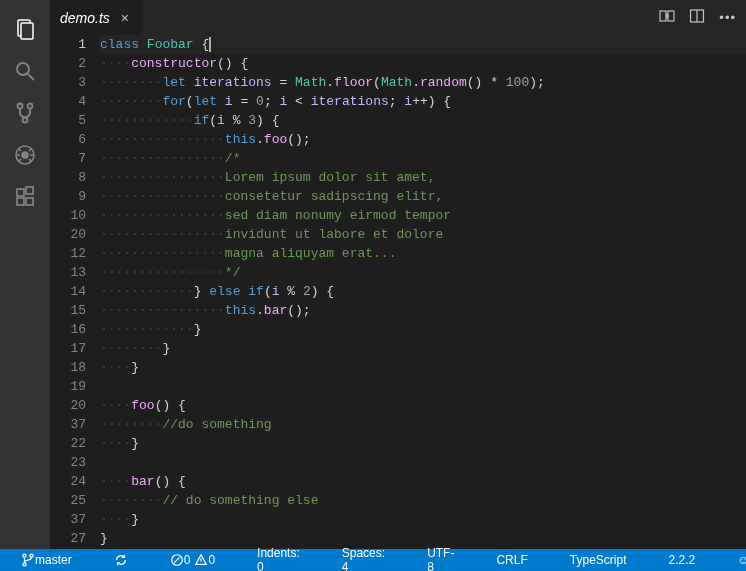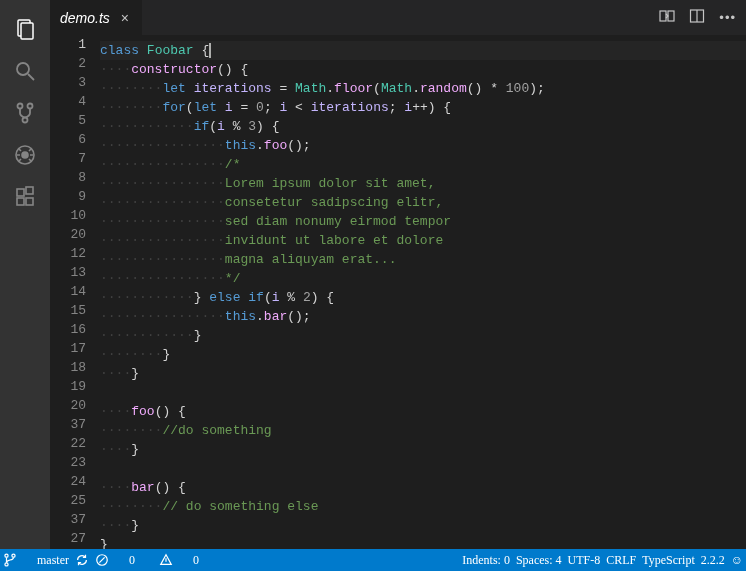--- a/index.html
+++ b/index.html
@@ -66,40 +66,40 @@
 }
 .gutter {
   width: 50px;
   text-align: right;
   padding-right: 14px;
   color: #858585;
   user-select: none;
 }
 .gutter .ln { height: 19px; }
 .gutter .ln.current { color: #c6c6c6; }
-.code { flex: 1; white-space: pre; color: #d4d4d4; position: relative; margin-top: 6px; }
+.code { flex: 1; white-space: pre; color: #d4d4d4; position: relative; }
 .line { height: 19px; }
 .line.current { background: rgba(255,255,255,0.03); }
 .ws { color: #404040; }
 .kw { color: #569cd6; }
 .cls { color: #4ec9b0; }
 .fn { color: #f0abfc; }
 .var { color: #c4b5fd; }
 .num { color: #a3a3a3; }
 .str, .cmt { color: #6a9955; }
 .obj { color: #4ec9b0; }
 .statusbar {
   height: 22px;
   background: #007acc;
   color: #ffffff;
   display: flex;
   align-items: center;
   font-size: 12px;
 }
-.sb-item { padding: 0 3px; display:flex; align-items:center; gap:20px; height:100%; cursor: pointer; font-family: Liberation Serif, serif;}
+.sb-item { padding: 0 21px; display:flex; align-items:center; gap:0; height:100%; cursor: pointer;}
 .sb-spacer { flex: 1; }
 .sb-item svg { width: 14px; height: 14px; }
 .cursor {
   display:inline-block; width:1px; height:15px;
   background: rgba(255,255,255,0.2);
   border:1px solid #aeafad;
   vertical-align: text-top;
 }
 </style>
 </head>

